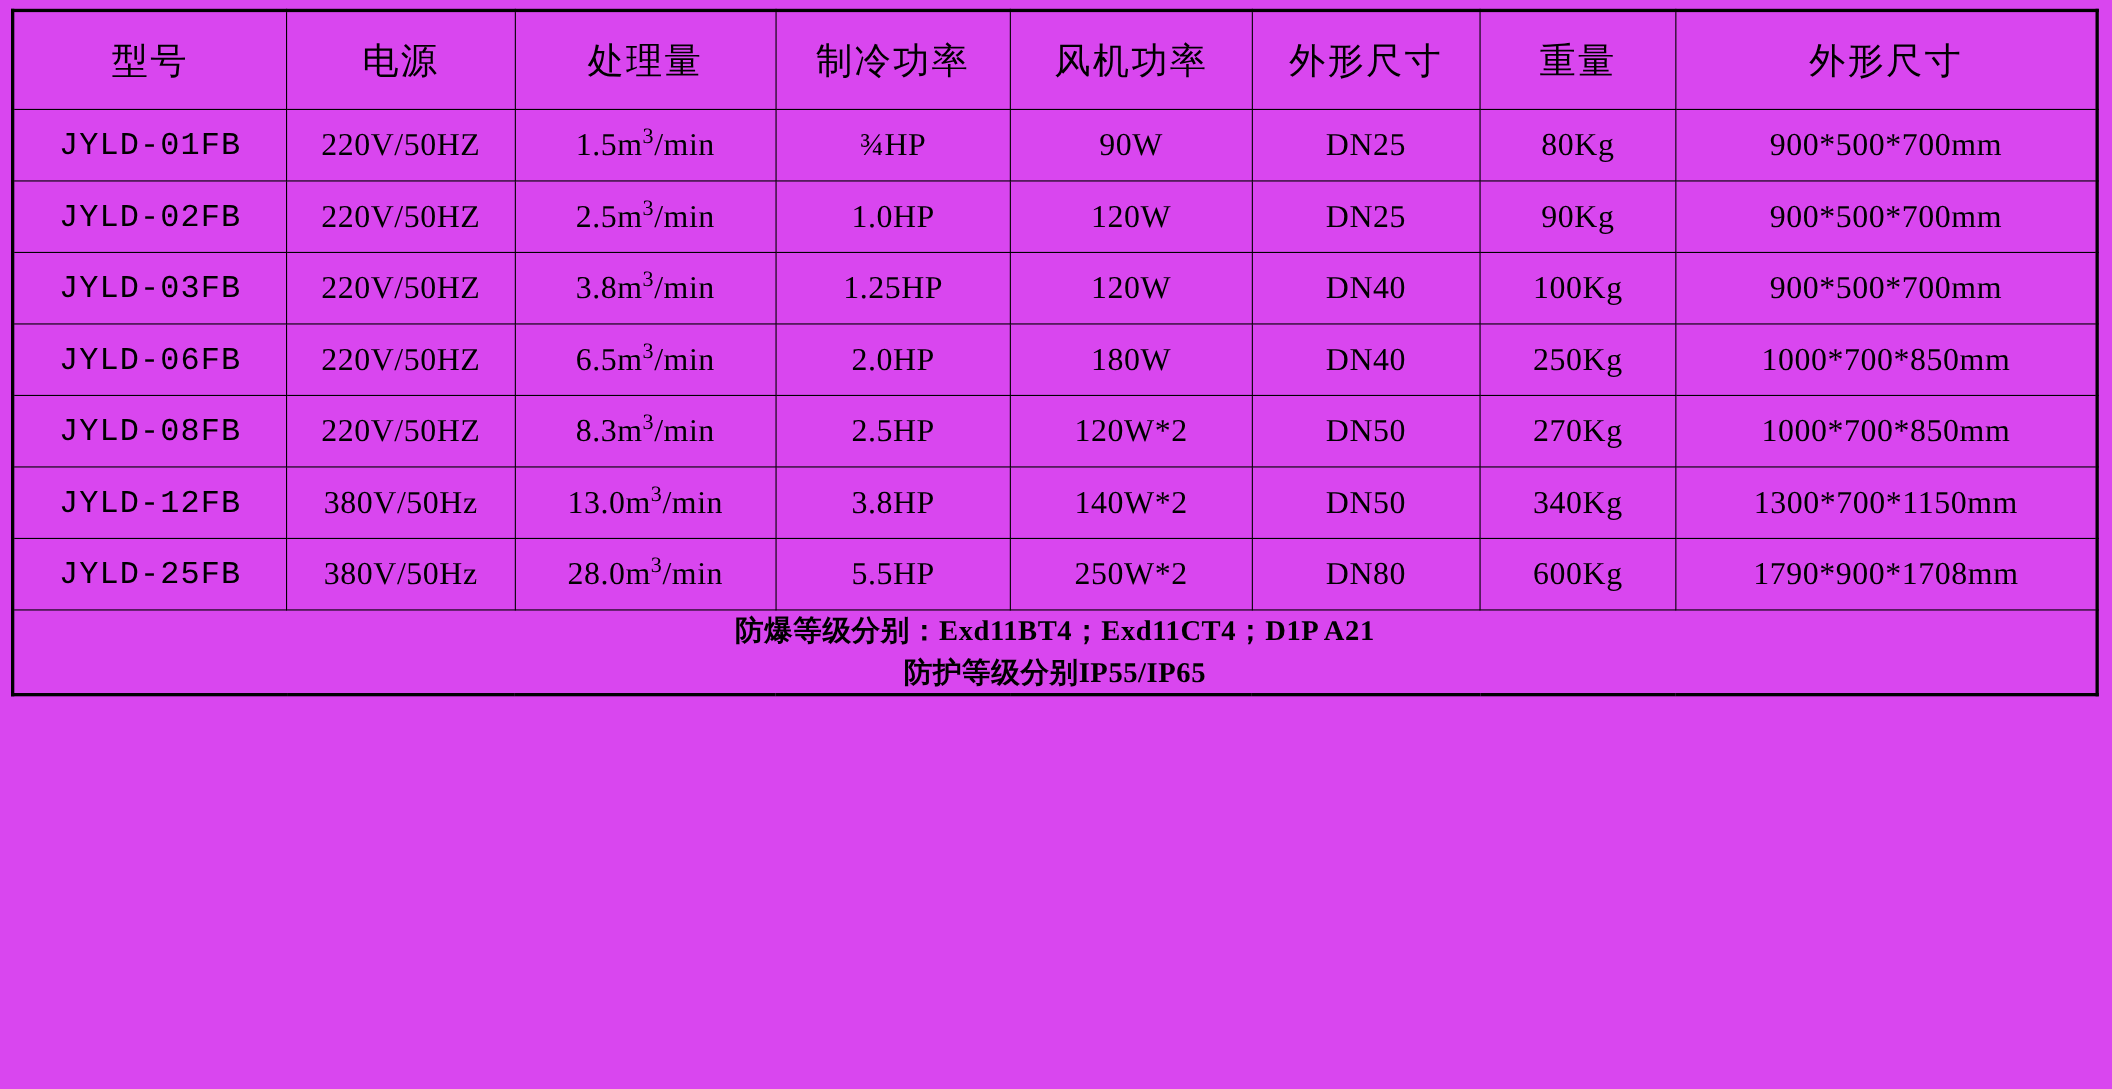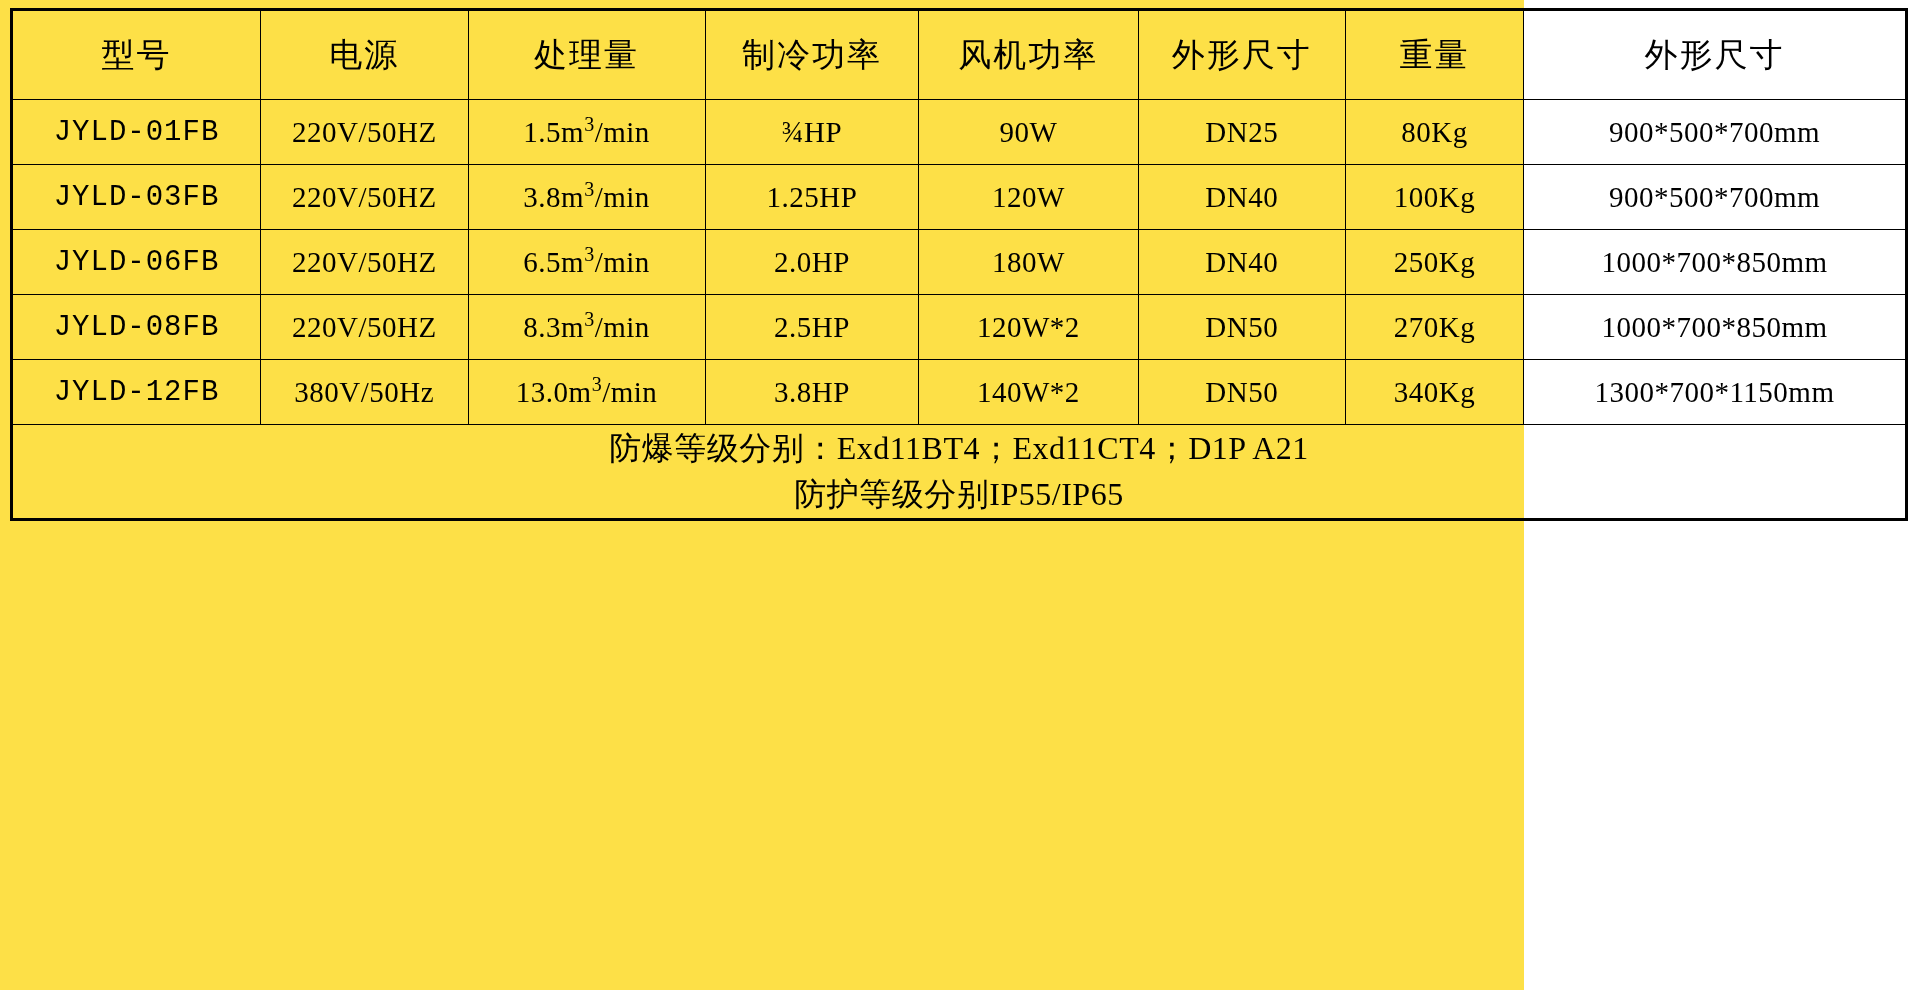--- a/index.html
+++ b/index.html
@@ -8,24 +8,24 @@
     background: #ffffff;
   }
   body {
     width: 1920px;
     height: 990px;
     font-family: "Liberation Serif", serif;
     color: #000000;
     overflow: hidden;
   }
   .page {
-    width: 1524px;
+    width: 1920px;
     height: 990px;
     position: relative;
-    background: #fde047;
+    background: #d946ef;
     box-sizing: border-box;
     padding: 8px 10px 0 10px;
   }
   table.spec {
     border-collapse: collapse;
     table-layout: fixed;
     width: 1898px;
     margin: 0;
     border: 3px solid #000;
   }
@@ -61,24 +61,25 @@
   td.notes-cell {
     border-left: none;
     border-right: none;
     border-bottom: none;
     text-align: left;
     padding: 6px 0 10px 14px;
     height: auto;
   }
   .note-line {
     font-family: "Liberation Serif", serif;
-    font-size: 32px;
+    font-size: 26px;
     line-height: 1.45;
     white-space: pre;
     letter-spacing: 0.5px;
+    font-weight: bold;
   }
   
   col.c0 { width: 210px; }
   col.c1 { width: 175px; }
   col.c2 { width: 200px; }
   col.c3 { width: 180px; }
   col.c4 { width: 185px; }
   col.c5 { width: 175px; }
   col.c6 { width: 150px; }
   col.c7 { width: 323px; }
@@ -115,20 +116,30 @@
           <td>JYLD-01FB</td>
           <td>220V/50HZ</td>
           <td><span>1.5m</span><span class="sup">3</span><span>/min</span></td>
           <td>¾HP</td>
           <td>90W</td>
           <td>DN25</td>
           <td>80Kg</td>
           <td>900*500*700mm</td>
         </tr>
         <tr>
+          <td>JYLD-02FB</td>
+          <td>220V/50HZ</td>
+          <td><span>2.5m</span><span class="sup">3</span><span>/min</span></td>
+          <td>1.0HP</td>
+          <td>120W</td>
+          <td>DN25</td>
+          <td>90Kg</td>
+          <td>900*500*700mm</td>
+        </tr>
+        <tr>
           <td>JYLD-03FB</td>
           <td>220V/50HZ</td>
           <td><span>3.8m</span><span class="sup">3</span><span>/min</span></td>
           <td>1.25HP</td>
           <td>120W</td>
           <td>DN40</td>
           <td>100Kg</td>
           <td>900*500*700mm</td>
         </tr>
         <tr>
@@ -154,20 +165,30 @@
         <tr>
           <td>JYLD-12FB</td>
           <td>380V/50Hz</td>
           <td><span>13.0m</span><span class="sup">3</span><span>/min</span></td>
           <td>3.8HP</td>
           <td>140W*2</td>
           <td>DN50</td>
           <td>340Kg</td>
           <td>1300*700*1150mm</td>
         </tr>
+        <tr>
+          <td>JYLD-25FB</td>
+          <td>380V/50Hz</td>
+          <td><span>28.0m</span><span class="sup">3</span><span>/min</span></td>
+          <td>5.5HP</td>
+          <td>250W*2</td>
+          <td>DN80</td>
+          <td>600Kg</td>
+          <td>1790*900*1708mm</td>
+        </tr>
       </tbody>
     <tfoot>
       <tr>
         <td class="notes-cell" colspan="8">
           <div class="note-line">防爆等级分别：Exd11BT4；Exd11CT4；D1P A21</div>
           <div class="note-line">防护等级分别IP55/IP65</div>
         </td>
       </tr>
     </tfoot>
   </table>

